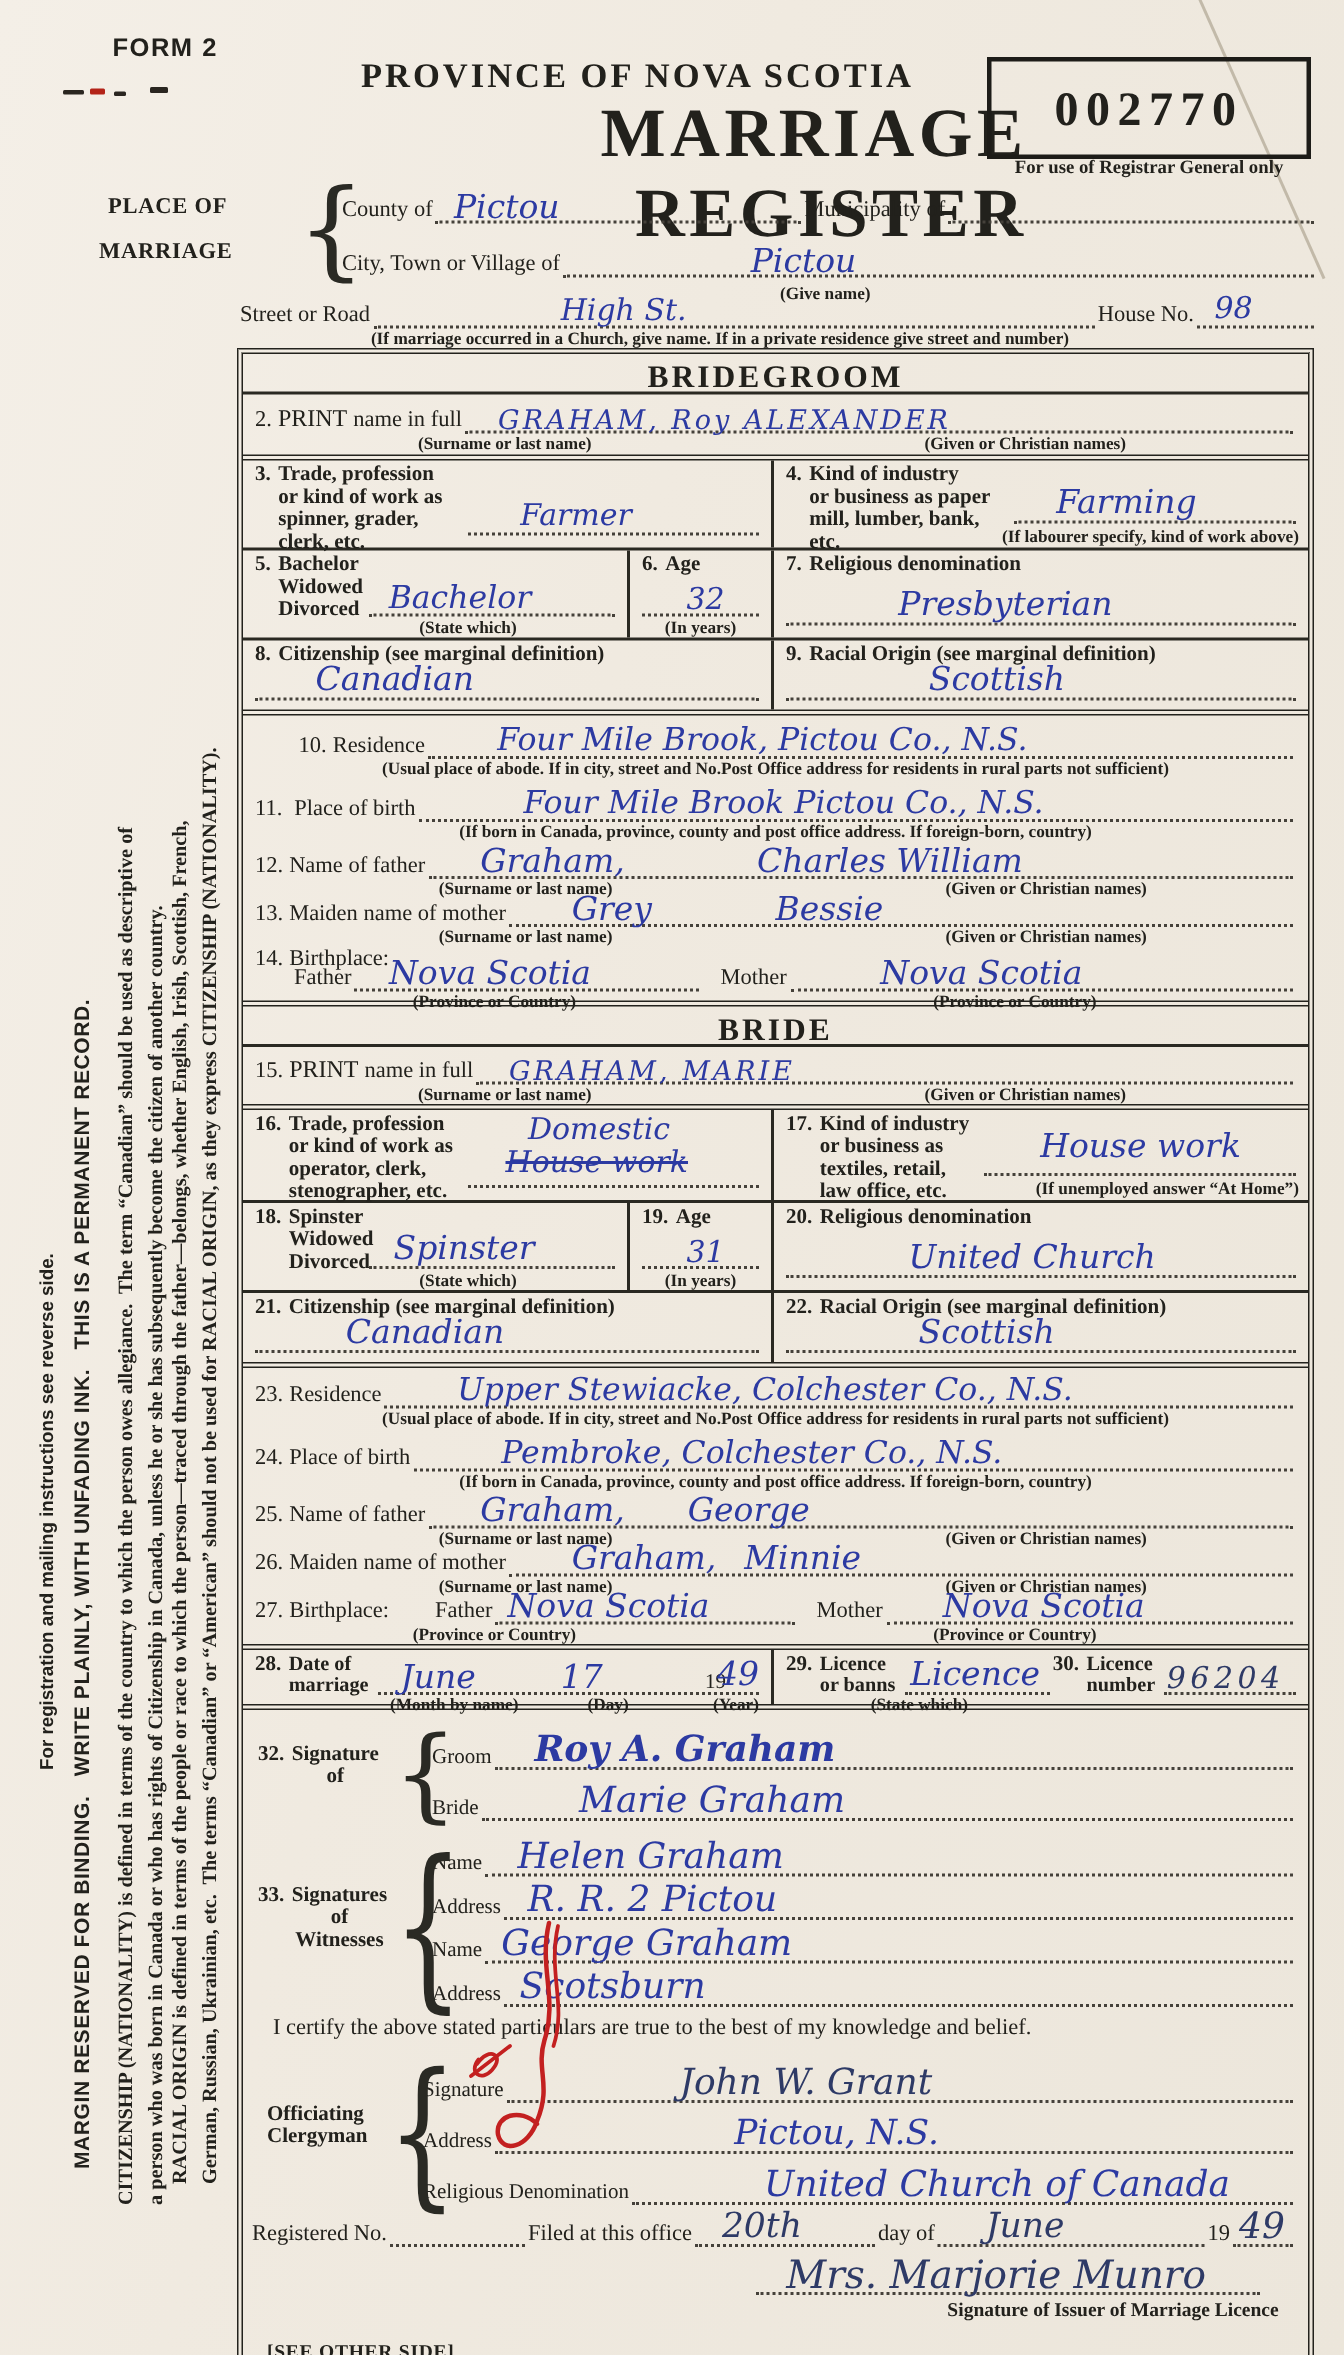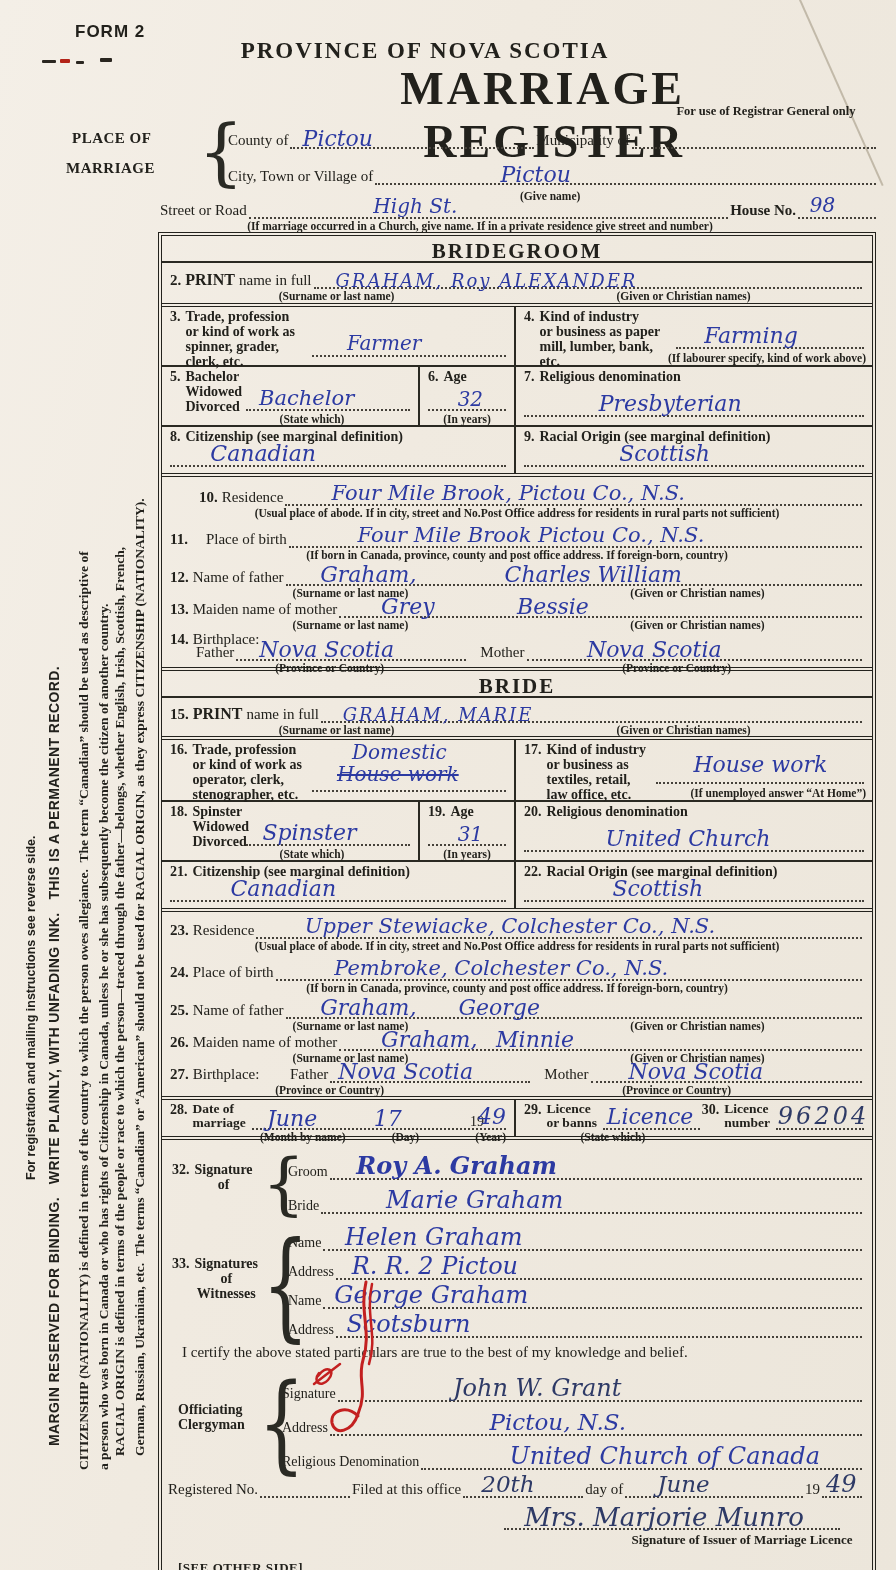--- a/index.html
+++ b/index.html
@@ -25,21 +25,21 @@
   .bigtitle{position:absolute;left:165px;top:62px;width:520px;text-align:right;
             font-weight:bold;font-size:46px;letter-spacing:3px;}
   .stampbox{position:absolute;left:658px;top:38px;width:210px;height:62px;border:3px solid #1d1c18;
             display:flex;align-items:center;justify-content:center;}
   .stampnum{font-weight:bold;font-size:32px;letter-spacing:5px;}
   .stampcap{position:absolute;left:660px;top:104px;width:212px;text-align:center;
             font-weight:bold;font-size:12.5px;}
   .crease{position:absolute;left:838px;top:-20px;width:2px;height:215px;
           background:rgba(140,128,105,.45);transform:rotate(-24deg);}
   
-  .lblb{font-weight:bold;font-size:15px;}
+  .lblb{font-weight:normal;font-size:15px;}
   .pre{white-space:pre-line;}
   .note{font-weight:bold;font-size:11.5px;}
   .dots{flex:1;border-bottom:2px dotted #45413a;position:relative;margin:0 2px;}
   .dotsfix{border-bottom:2px dotted #45413a;position:relative;margin:0 2px;}
   .hw{position:absolute;bottom:-3px;white-space:nowrap;color:#2c3aa2;
       font-family:"DejaVu Serif",serif;font-style:italic;font-size:20px;line-height:1;}
   .hw.caps{letter-spacing:2px;font-size:18px;}
   .hw.dk{color:#2e3a66;}
   .fl{display:flex;align-items:flex-end;}
   
@@ -75,20 +75,23 @@
 German, Russian, Ukrainian, etc.  The terms “Canadian” or “American” should not be used for RACIAL ORIGIN, as they express CITIZENSHIP (NATIONALITY).</div>
 
   <div class="form2">FORM 2</div>
   <div class="smudge" style="left:42px;top:60px;width:14px;height:3px;"></div>
   <div class="smudge red" style="left:60px;top:59px;width:10px;height:4px;"></div>
   <div class="smudge" style="left:76px;top:61px;width:8px;height:3px;"></div>
   <div class="smudge" style="left:100px;top:58px;width:12px;height:4px;"></div>
   <div class="crease"></div>
   <div class="province">PROVINCE OF NOVA SCOTIA</div>
   <div class="bigtitle">MARRIAGE REGISTER</div>
+  <div class="stampbox">
+    <span class="stampnum">002770</span>
+  </div>
   <div class="stampcap">For use of Registrar General only</div>
 
   <div class="place">
     <span class="pl-lab" style="left:72px;top:12px;">PLACE OF</span>
     <span class="pl-lab" style="left:66px;top:42px;">MARRIAGE</span>
     <span class="brace" style="left:198px;top:-8px;font-size:72px;">{</span>
     <div class="fl" style="position:absolute;left:228px;top:14px;width:650px;">
       <span class="lblb" style="font-weight:normal;font-size:15px;">County of</span>
       <span class="dots" style="max-width:300px;">
         <span class="hw" style="left:5%;font-size:22px;">Pictou</span>
@@ -229,21 +232,21 @@
         </span>
       </div>
       <div class="sublab" style="justify-content:center;">
         <span>(Usual place of abode.   If in city, street and No.  </span>
         <span style="font-weight:bold;">Post Office address for residents in rural parts not sufficient)</span>
       </div>
     </div>
 
     <div class="row" style="height:40px;">
       <div class="fl" style="padding-top:6px;">
-        <span class="lblb" style="margin-right:18px;">11.</span>
+        <span class="lblb" style="margin-right:8px;">11.</span>
         <span style="font-size:15px;">Place of birth</span>
         <span class="dots">
           <span class="hw" style="left:12%;bottom:0;font-size:21px;">Four Mile Brook Pictou Co., N.S.</span>
         </span>
       </div>
       <div class="sublab" style="justify-content:center;">
         <span>(If born in Canada, province, county and post office address.   If foreign-born, country)</span>
       </div>
     </div>
 
@@ -514,21 +517,21 @@
           </div>
         </div>
         <div style="flex:1;position:relative;">
           <div class="fl">
             <span class="flab" style="margin-right:4px;">
                 <span>30.</span>
               <span class="pre" style="font-size:13.5px;line-height:14px;">Licence
 number</span>
               </span>
             <span class="dots" style="height:24px;">
-              <span class="hw dk" style="left:2%;bottom:0;font-size:24px;letter-spacing:3px;text-align:right;">96204</span>
+              <span class="hw dk" style="left:2%;bottom:0;font-size:20px;letter-spacing:3px;text-align:right;">96204</span>
             </span>
           </div>
         </div>
       </div>
     </div>
 
     <div class="row" style="height:80px;">
       <div style="position:absolute;left:10px;top:22px;width:96px;">
         <span class="flab">
             <span>32.</span>

